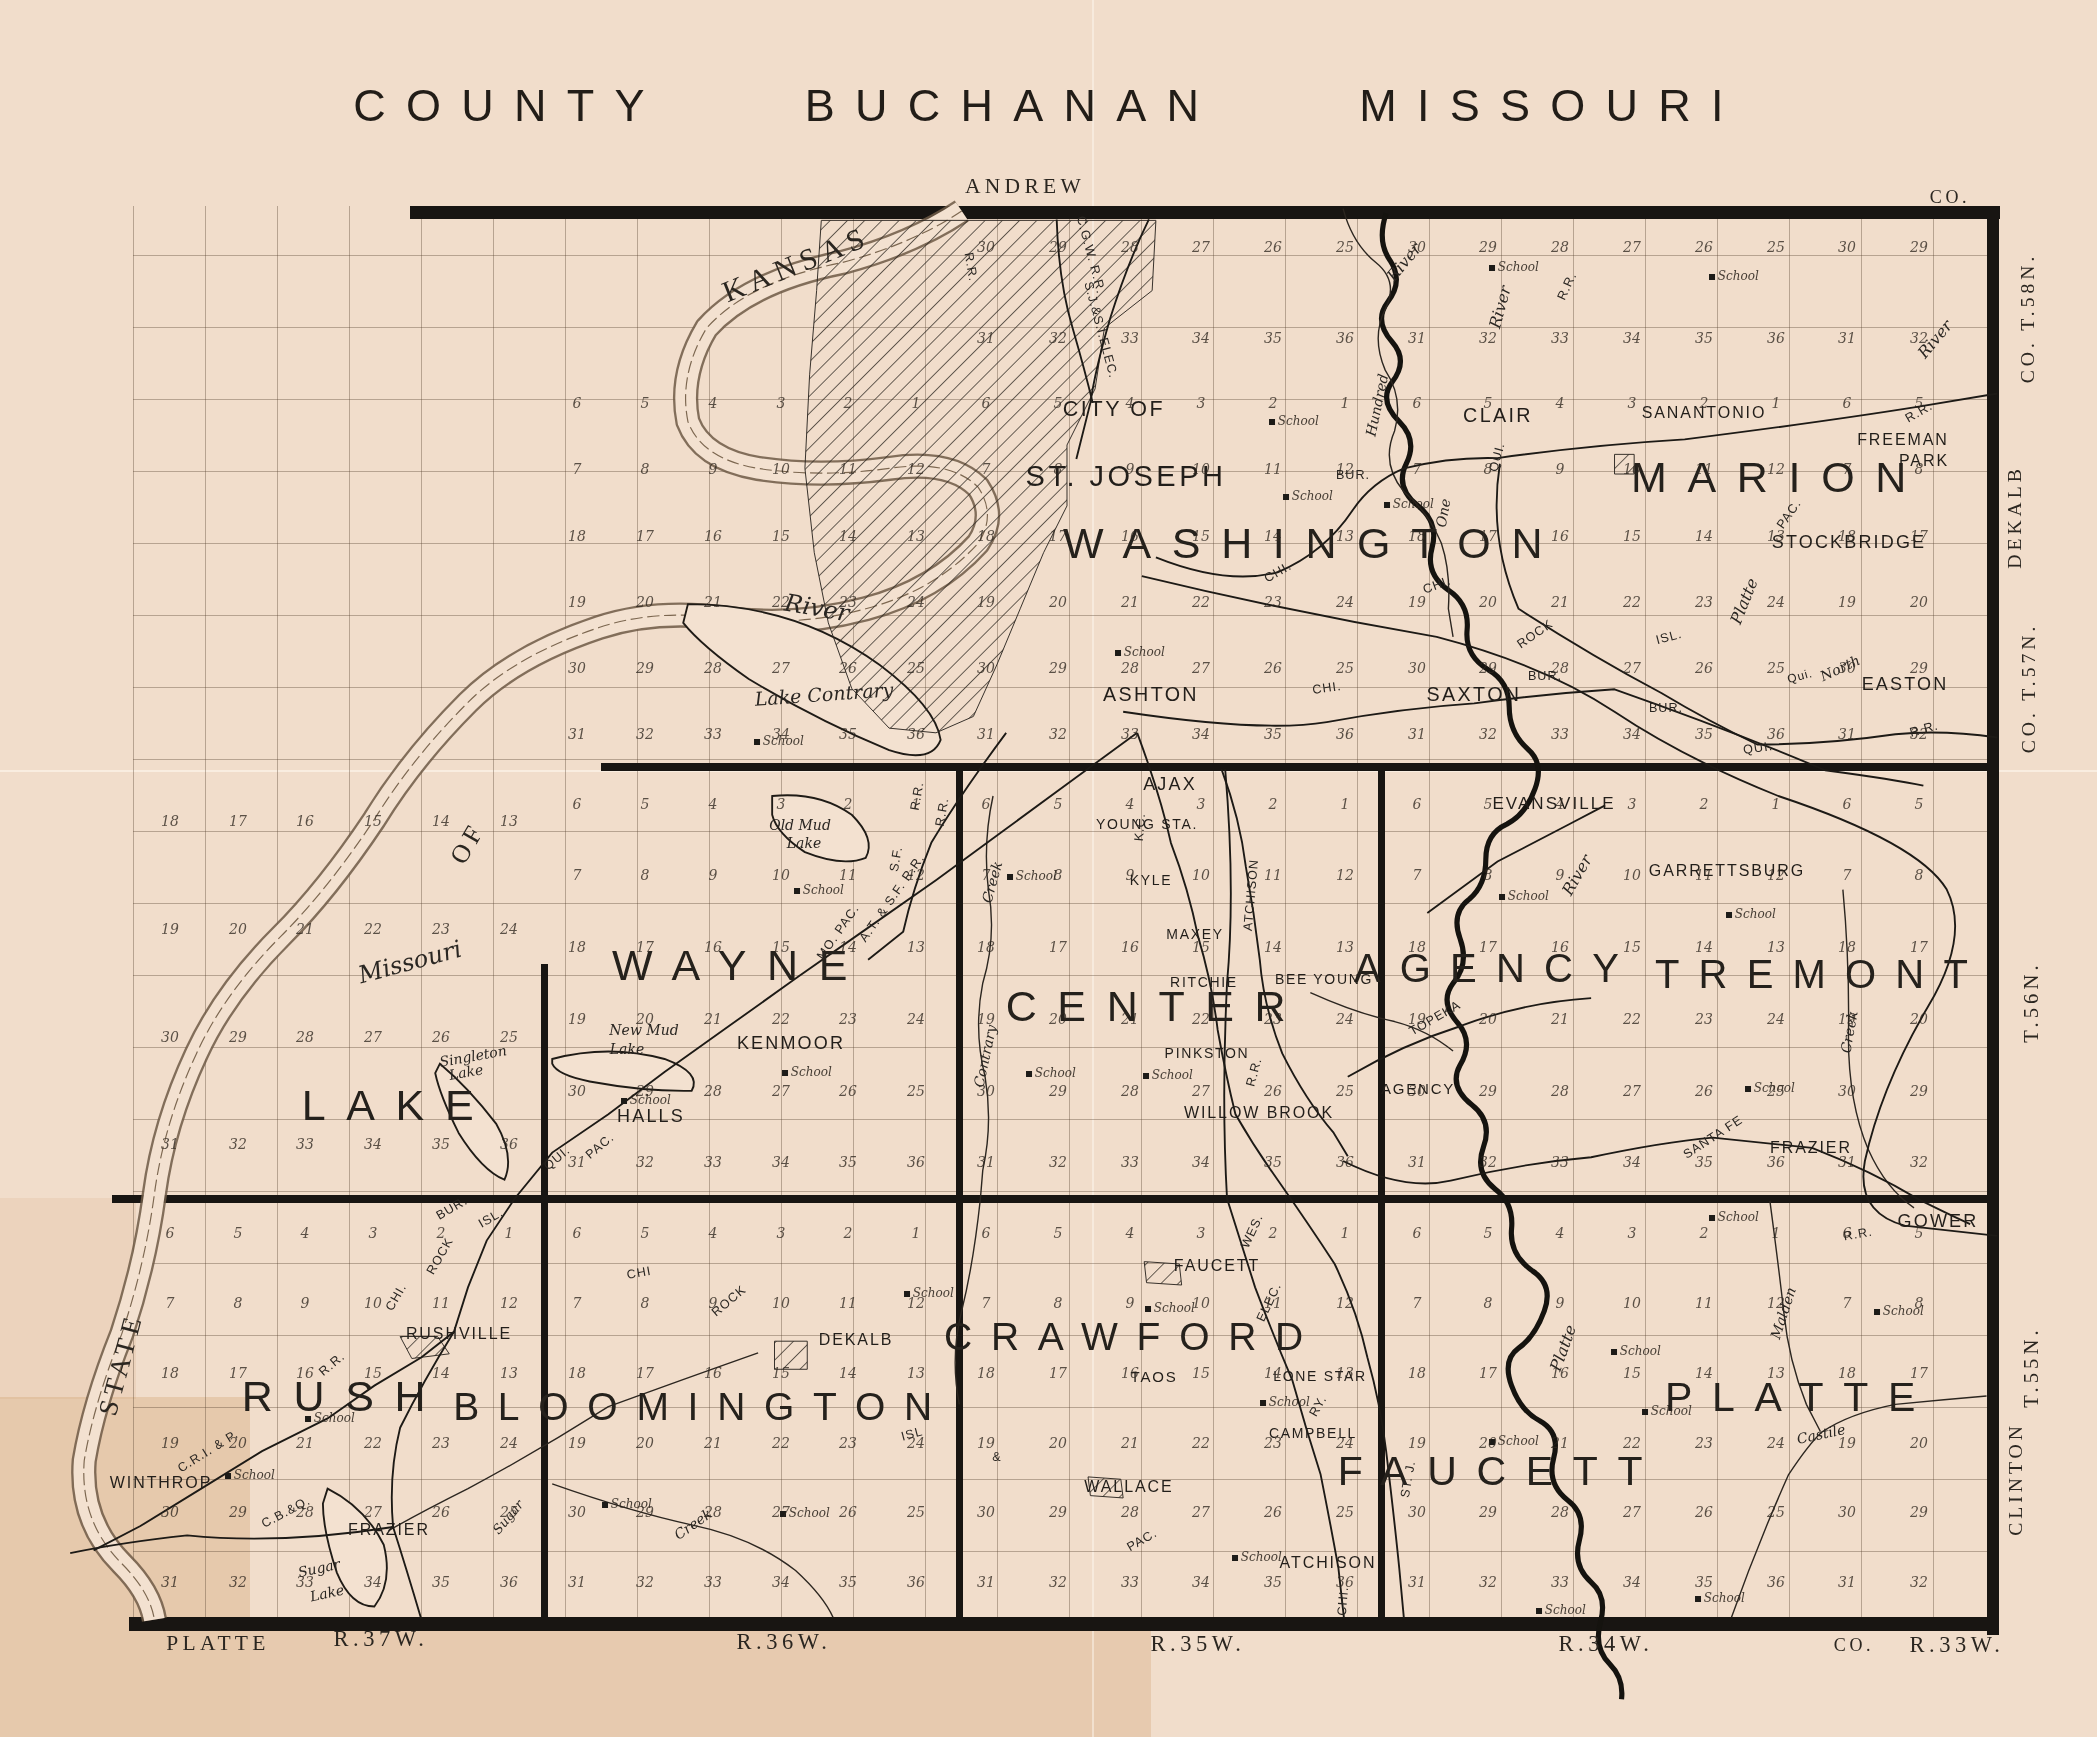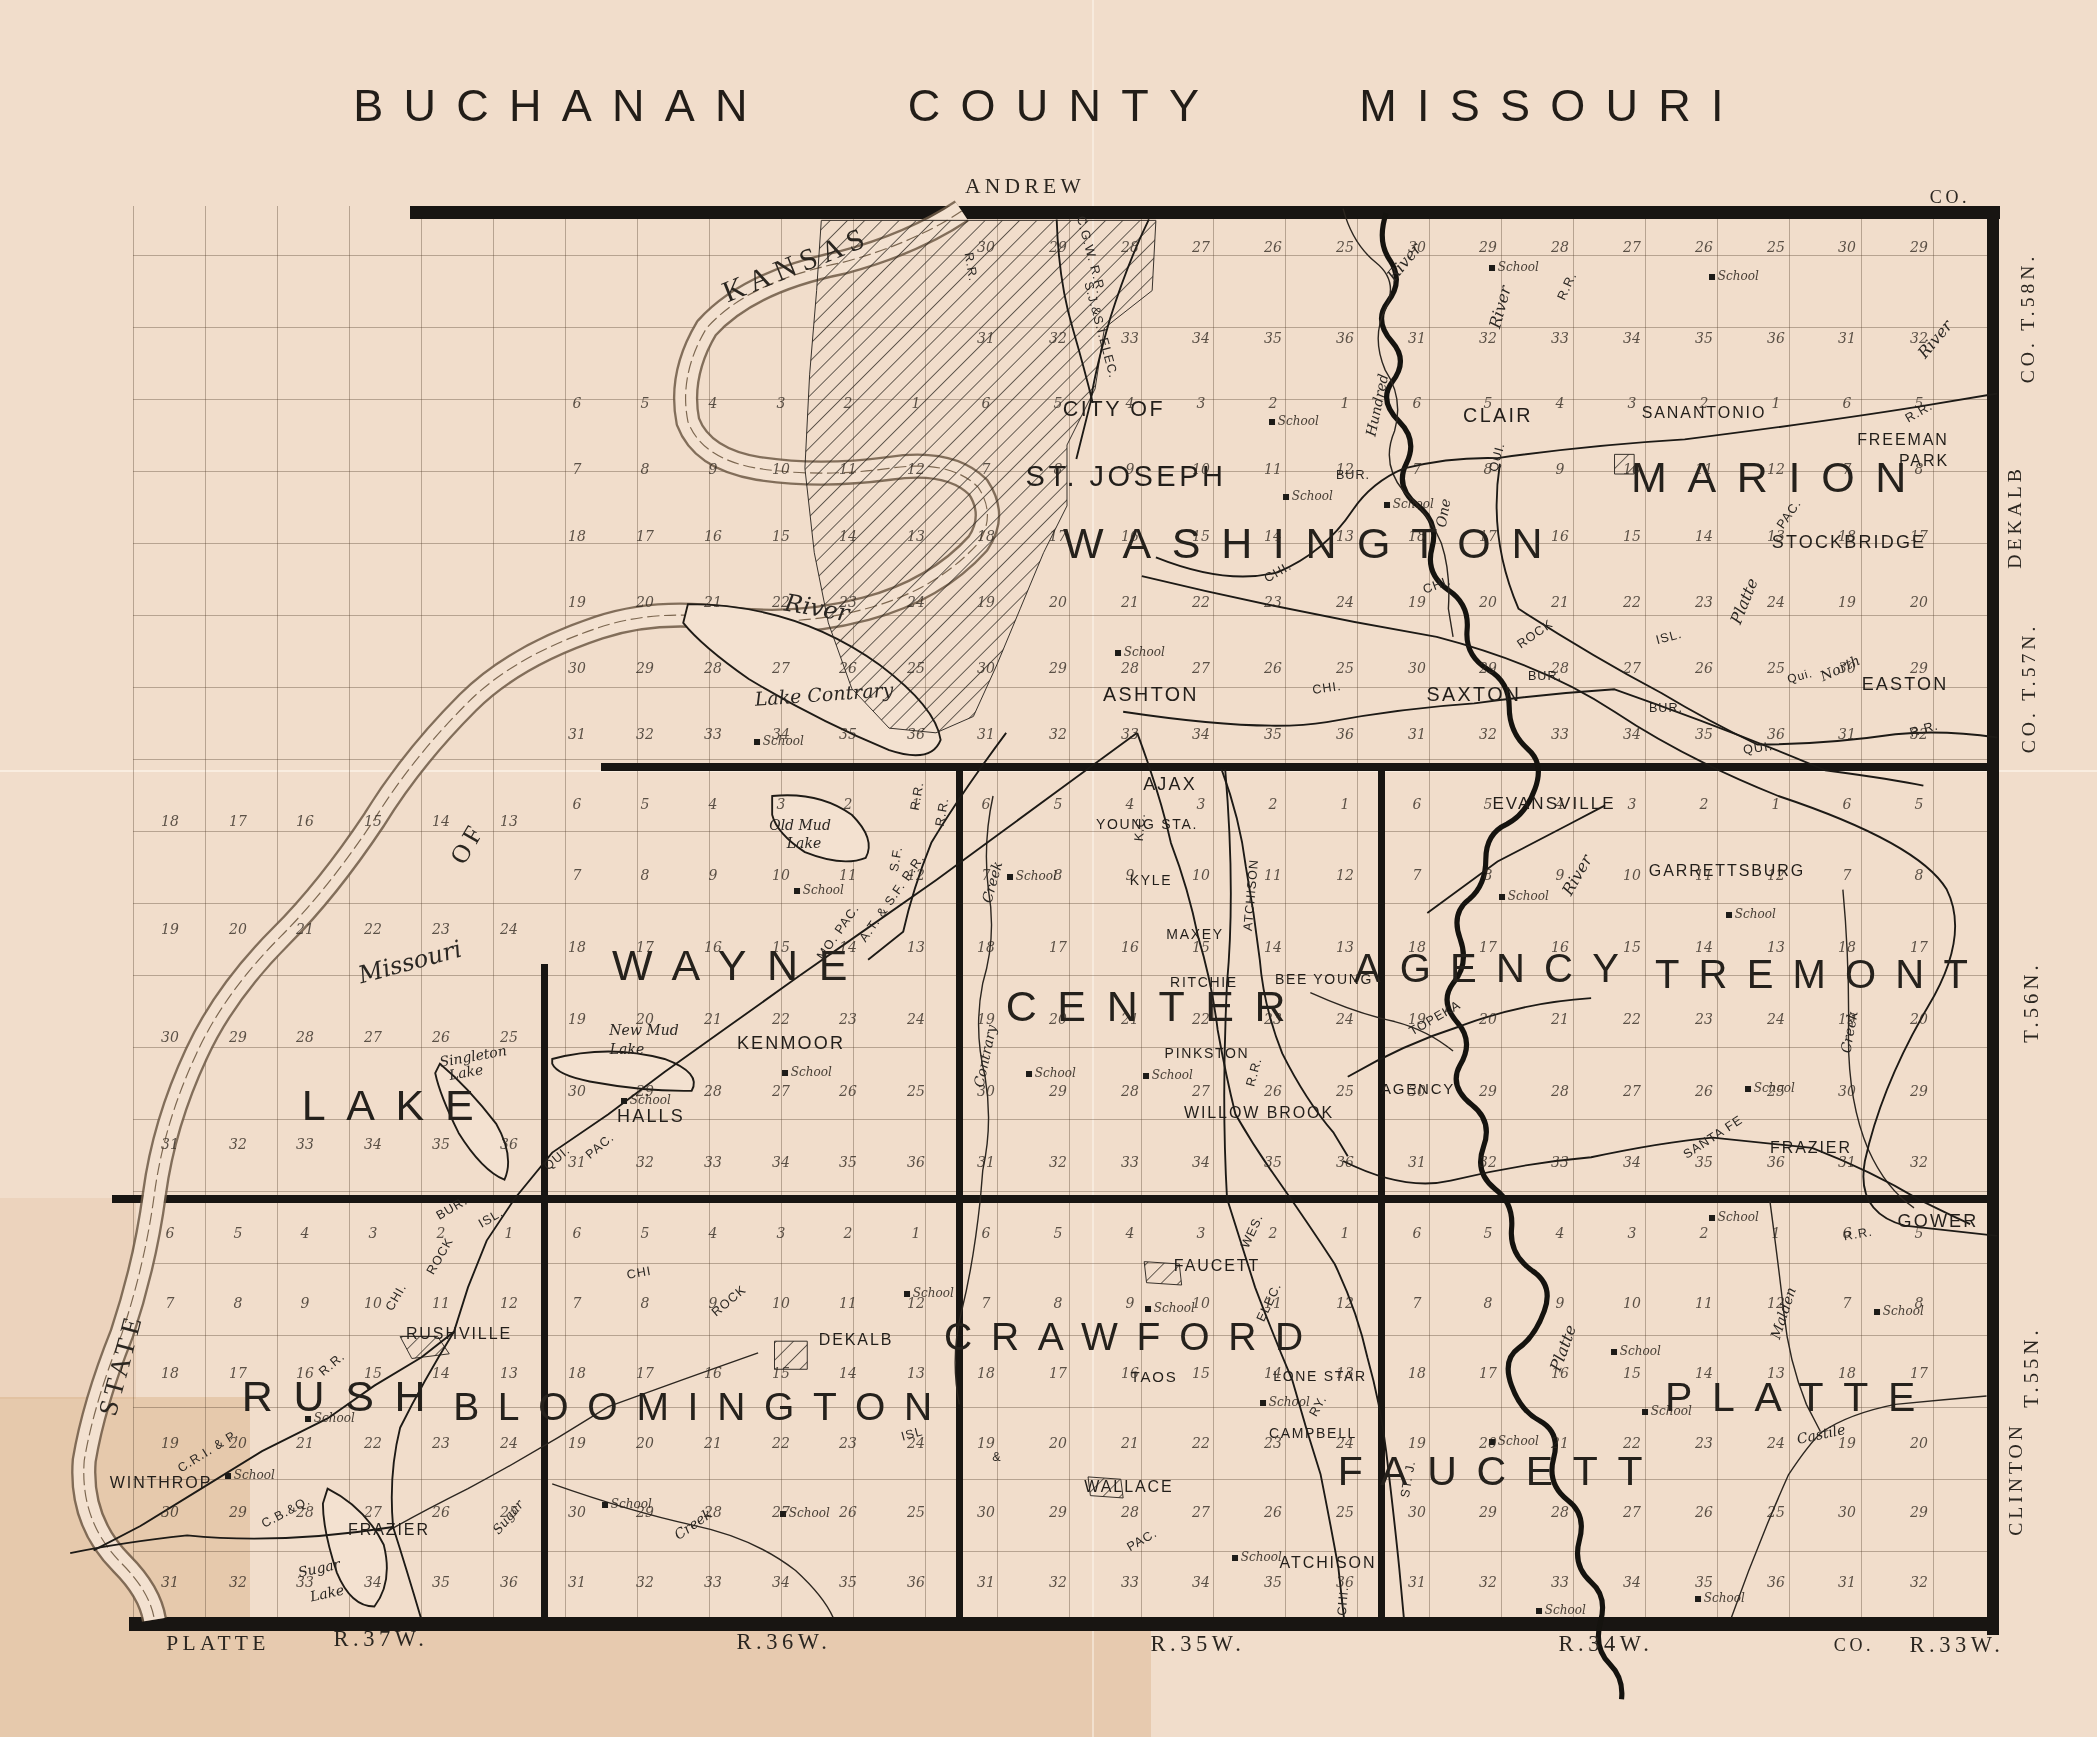--- a/index.html
+++ b/index.html
@@ -31,22 +31,22 @@
 
 <div id="map-root">
 
   <div class="tint" style="left:0;top:1397px;width:250px;height:340px;background:rgba(205,156,104,.30);"></div>
   <div class="tint" style="left:250px;top:1629px;width:901px;height:109px;background:rgba(205,156,104,.28);"></div>
   <div class="tint" style="left:0;top:1198px;width:136px;height:201px;background:rgba(205,156,104,.14);"></div>
   <div class="tint" style="left:0;top:770px;width:2097px;height:1.9px;background:rgba(255,250,243,.55);"></div>
   <div class="tint" style="left:1092px;top:0;width:1.9px;height:1738px;background:rgba(255,250,243,.45);"></div>
 
   <div class="title-row">
+    <span>COUNTY</span>
     <span>BUCHANAN</span>
-    <span>COUNTY</span>
     <span>MISSOURI</span>
   </div>
 
   <div class="gridarea"></div>
 
   <div class="blk" style="left:410px;top:206px;width:1590px;height:13px;"></div>
   <div class="blk" style="left:1987px;top:206px;width:12px;height:1429px;"></div>
   <div class="blk" style="left:129px;top:1617px;width:1870px;height:14px;"></div>
 
   <div class="blk" style="left:601px;top:763px;width:1386px;height:7.5px;"></div>

